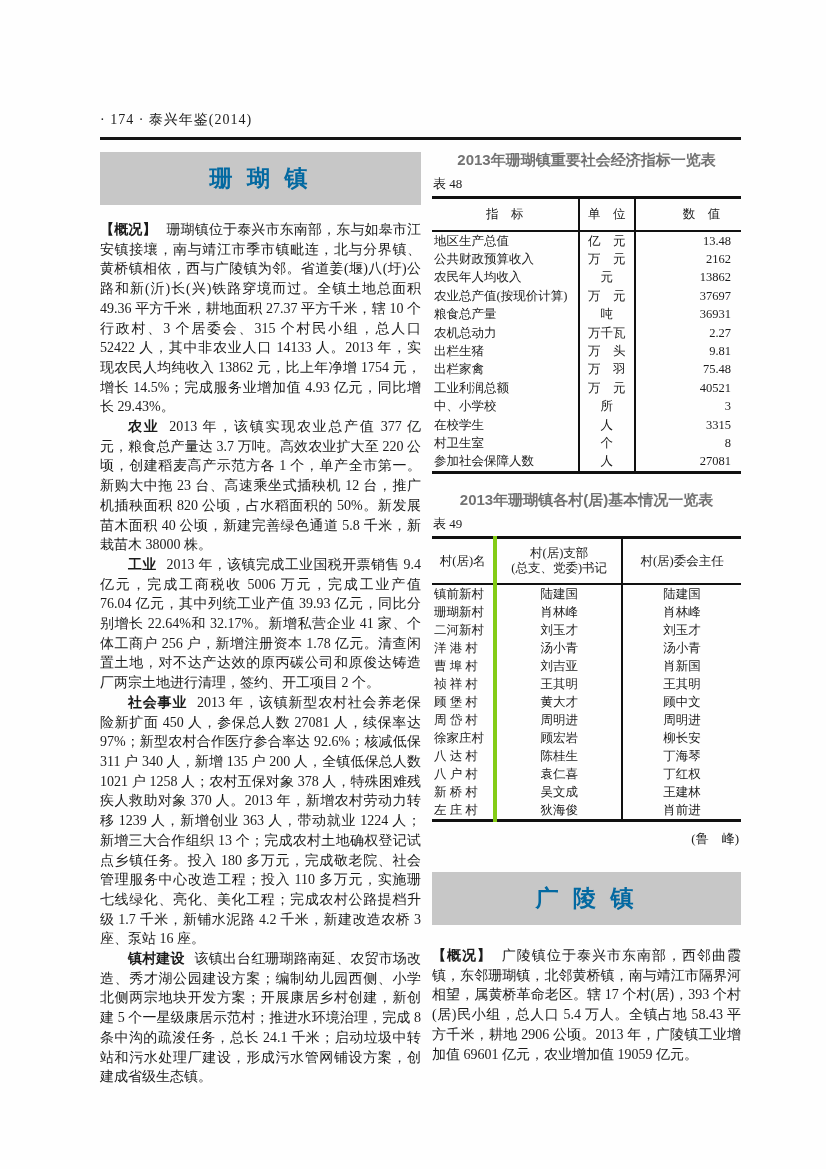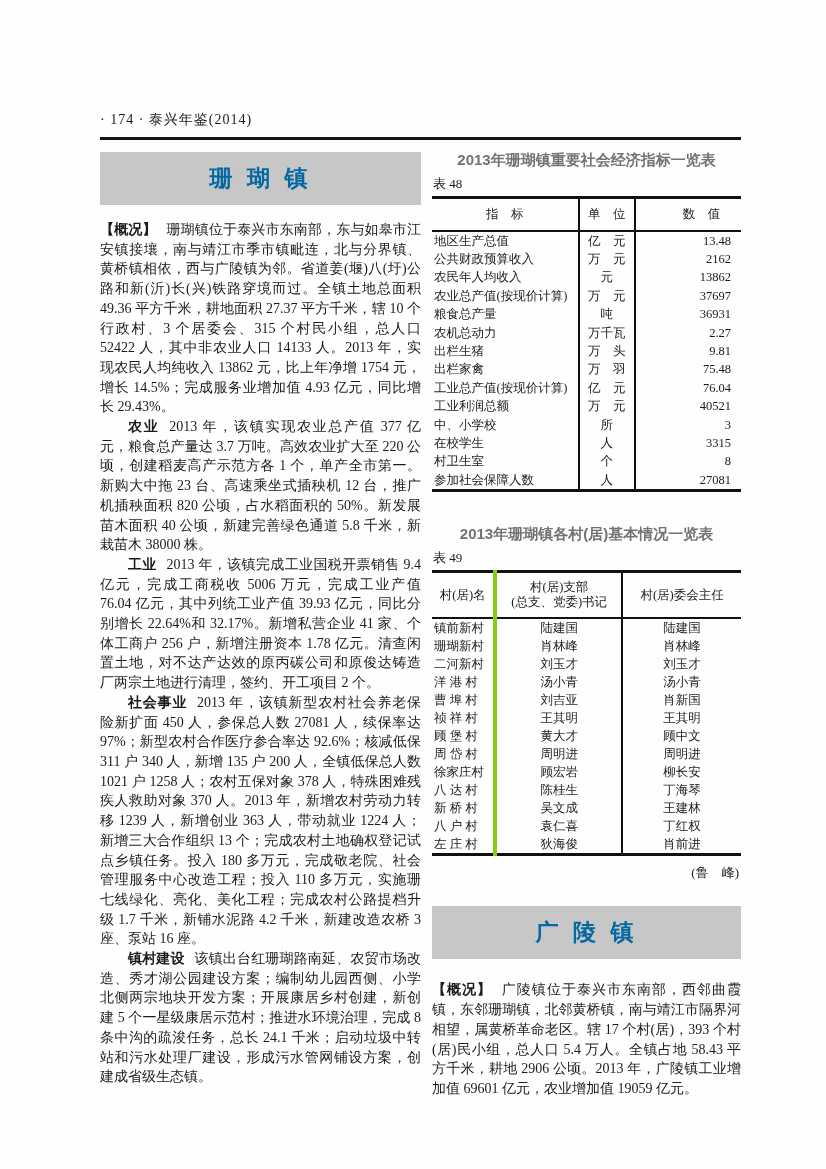--- a/index.html
+++ b/index.html
@@ -37,21 +37,21 @@
     font-family:"Liberation Sans", sans-serif; font-weight:700;
     margin-right:0.7em;
   }
 
   
   .tbl-title {
     text-align:center; font-family:"Liberation Sans", sans-serif;
     font-weight:700; font-size:15px; color:#737373; line-height:19px;
   }
   .tbl-label { font-size:13px; line-height:16px; margin:7px 0 4px 1px; }
-  .section2 { margin-top:32px; }
+  .section2 { margin-top:16px; }
   table { width:100%; border-collapse:collapse; table-layout:fixed; }
   .yb-table {
     font-size:12.5px;
     border-top:3px solid #111; border-bottom:3px solid #111;
   }
   .yb-table th { font-weight:normal; border-bottom:2px solid #111; text-align:center; vertical-align:middle; }
   .yb-table td { padding:0; }
 
   .t48 th { height:29px; }
   .t48 td { height:18.4px; }
@@ -153,25 +153,20 @@
               <td class="c2">万　头</td>
               <td class="c3">9.81</td>
             </tr>
 
             <tr>
               <td class="c1">出栏家禽</td>
               <td class="c2">万　羽</td>
               <td class="c3">75.48</td>
             </tr>
 
-            <tr>
-              <td class="c1">工业总产值(按现价计算)</td>
-              <td class="c2">亿　元</td>
-              <td class="c3">76.04</td>
-            </tr>
 
             <tr>
               <td class="c1">工业利润总额</td>
               <td class="c2">万　元</td>
               <td class="c3">40521</td>
             </tr>
 
             <tr>
               <td class="c1">中、小学校</td>
               <td class="c2">所</td>
@@ -269,32 +264,32 @@
               <td class="c3">柳长安</td>
             </tr>
 
             <tr>
               <td class="c1">八 达 村</td>
               <td class="c2">陈桂生</td>
               <td class="c3">丁海琴</td>
             </tr>
 
             <tr>
+              <td class="c1">八 户 村</td>
+              <td class="c2">袁仁喜</td>
+              <td class="c3">丁红权</td>
+            </tr>
+
+            <tr>
               <td class="c1">新 桥 村</td>
               <td class="c2">吴文成</td>
               <td class="c3">王建林</td>
             </tr>
 
             <tr>
-              <td class="c1">八 户 村</td>
-              <td class="c2">袁仁喜</td>
-              <td class="c3">丁红权</td>
-            </tr>
-
-            <tr>
               <td class="c1">左 庄 村</td>
               <td class="c2">狄海俊</td>
               <td class="c3">肖前进</td>
             </tr>
           </tbody>
       </table>
       <div class="attribution">(鲁　峰)</div>
     </div>
 
     <div class="banner banner-gl">

